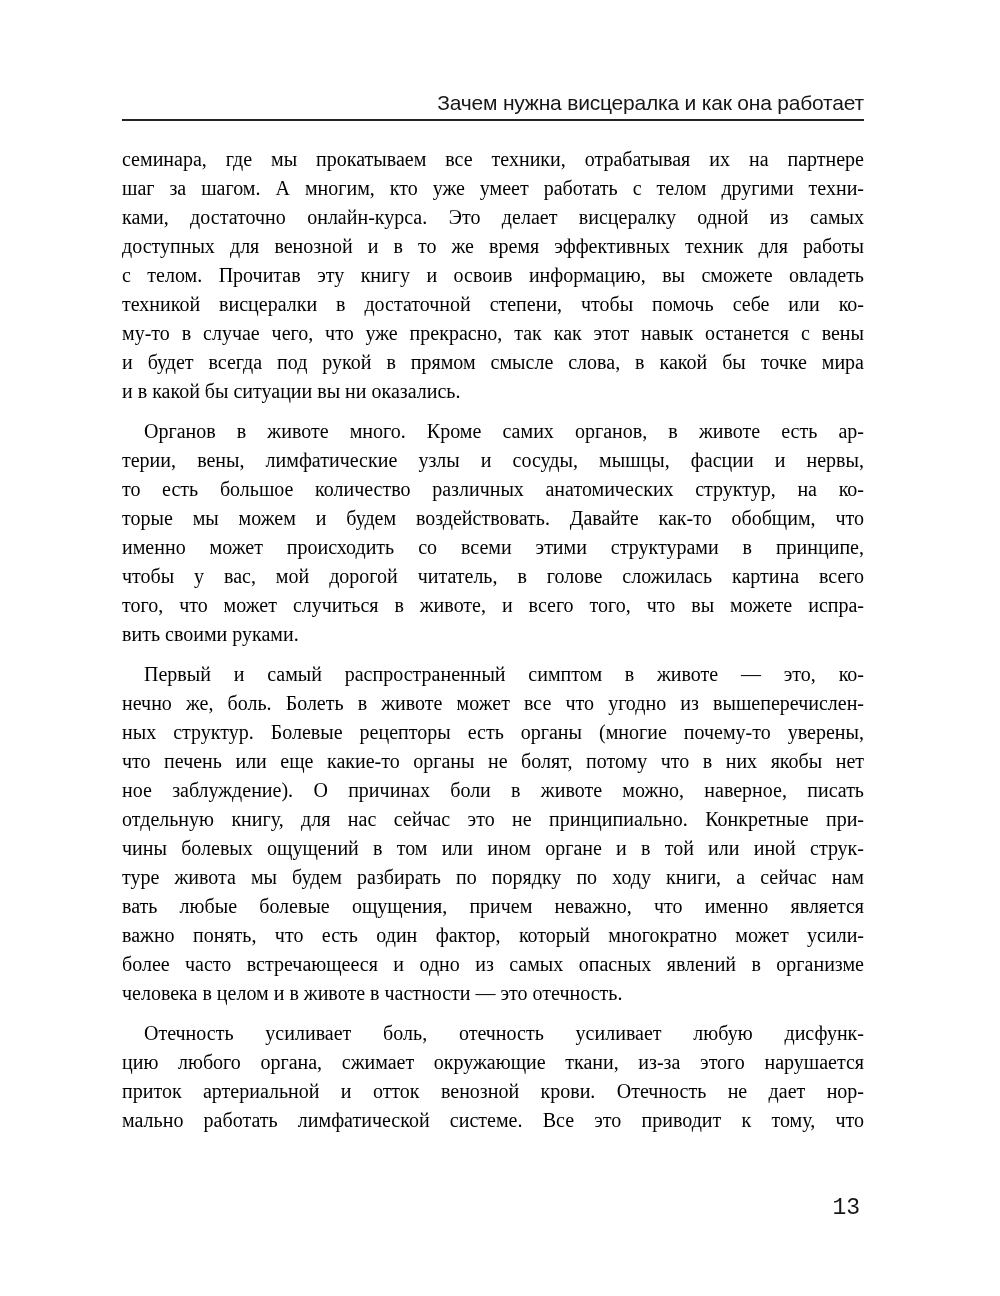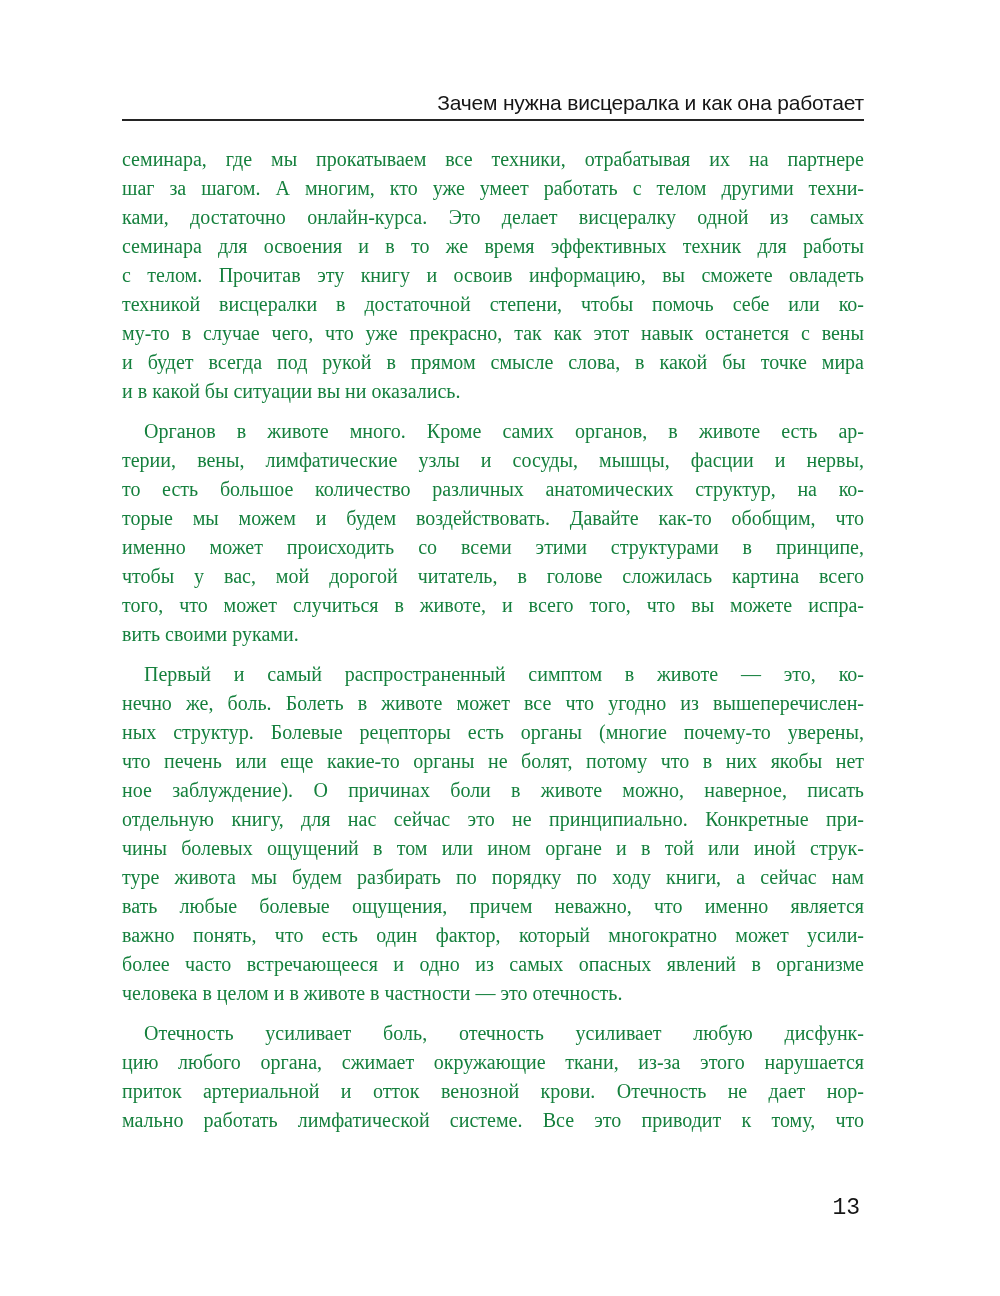--- a/index.html
+++ b/index.html
@@ -34,21 +34,21 @@
   .header-rule {
     margin-top: 5px;
     height: 0;
     border: none;
     border-top: 2px solid #242424;
   }
   .text-block {
     margin-top: 24px;
     font-family: "Liberation Serif", "DejaVu Serif", serif;
     font-size: 20px;
-    color: #15803d;
+    color: #000000;
   }
   .paragraph {
     margin: 0;
   }
   .paragraph + .paragraph {
     margin-top: 11px;
   }
   .line {
     height: 29px;
     line-height: 29px;
@@ -83,21 +83,21 @@
 
 <div class="page">
   <div class="content">
     <div class="running-head">Зачем нужна висцералка и как она работает</div>
     <hr class="header-rule">
     <div class="text-block">
         <div class="paragraph">
           <div class="line line-just">семинара, где мы прокатываем все техники, отрабатывая их на партнере</div>
           <div class="line line-just">шаг за шагом. А многим, кто уже умеет работать с телом другими техни-</div>
           <div class="line line-just">ками, достаточно онлайн-курса. Это делает висцералку одной из самых</div>
-          <div class="line line-just">семинара для освоения и в то же время эффективных техник для работы</div>
+          <div class="line line-just">доступных для венозной и в то же время эффективных техник для работы</div>
           <div class="line line-just">с телом. Прочитав эту книгу и освоив информацию, вы сможете овладеть</div>
           <div class="line line-just">техникой висцералки в достаточной степени, чтобы помочь себе или ко-</div>
           <div class="line line-just">му-то в случае чего, что уже прекрасно, так как этот навык останется с вены</div>
           <div class="line line-just">и будет всегда под рукой в прямом смысле слова, в какой бы точке мира</div>
           <div class="line line-last">и в какой бы ситуации вы ни оказались.</div>
         </div>
         <div class="paragraph">
           <div class="line line-just line-indent">Органов в животе много. Кроме самих органов, в животе есть ар-</div>
           <div class="line line-just">терии, вены, лимфатические узлы и сосуды, мышцы, фасции и нервы,</div>
           <div class="line line-just">то есть большое количество различных анатомических структур, на ко-</div>

